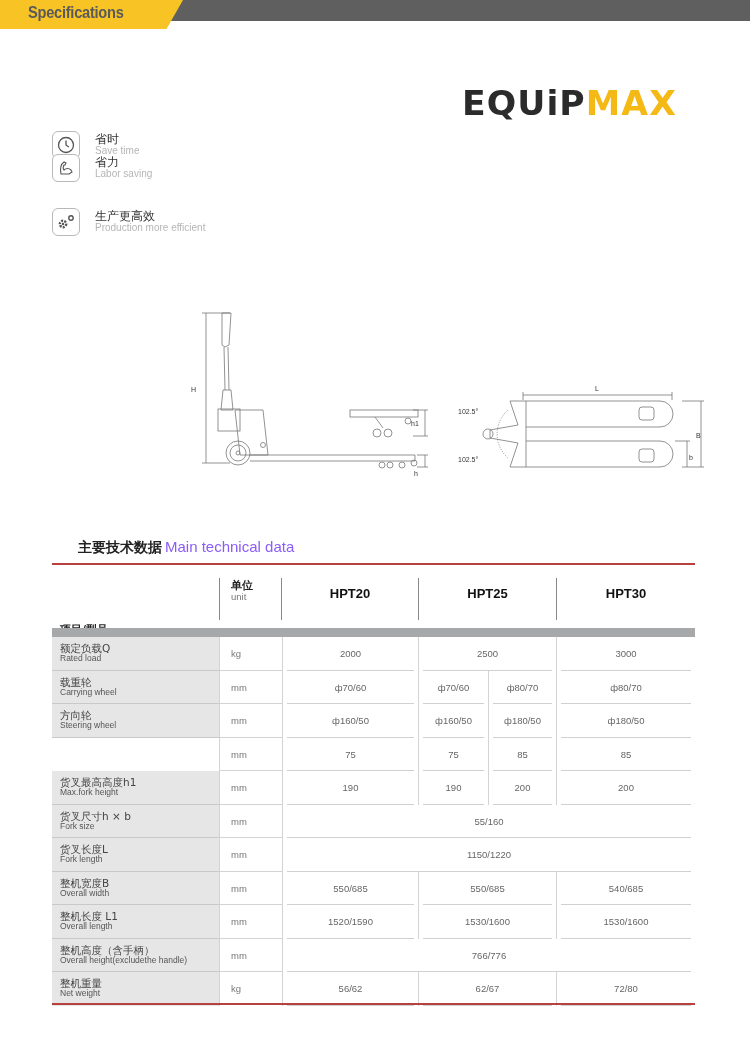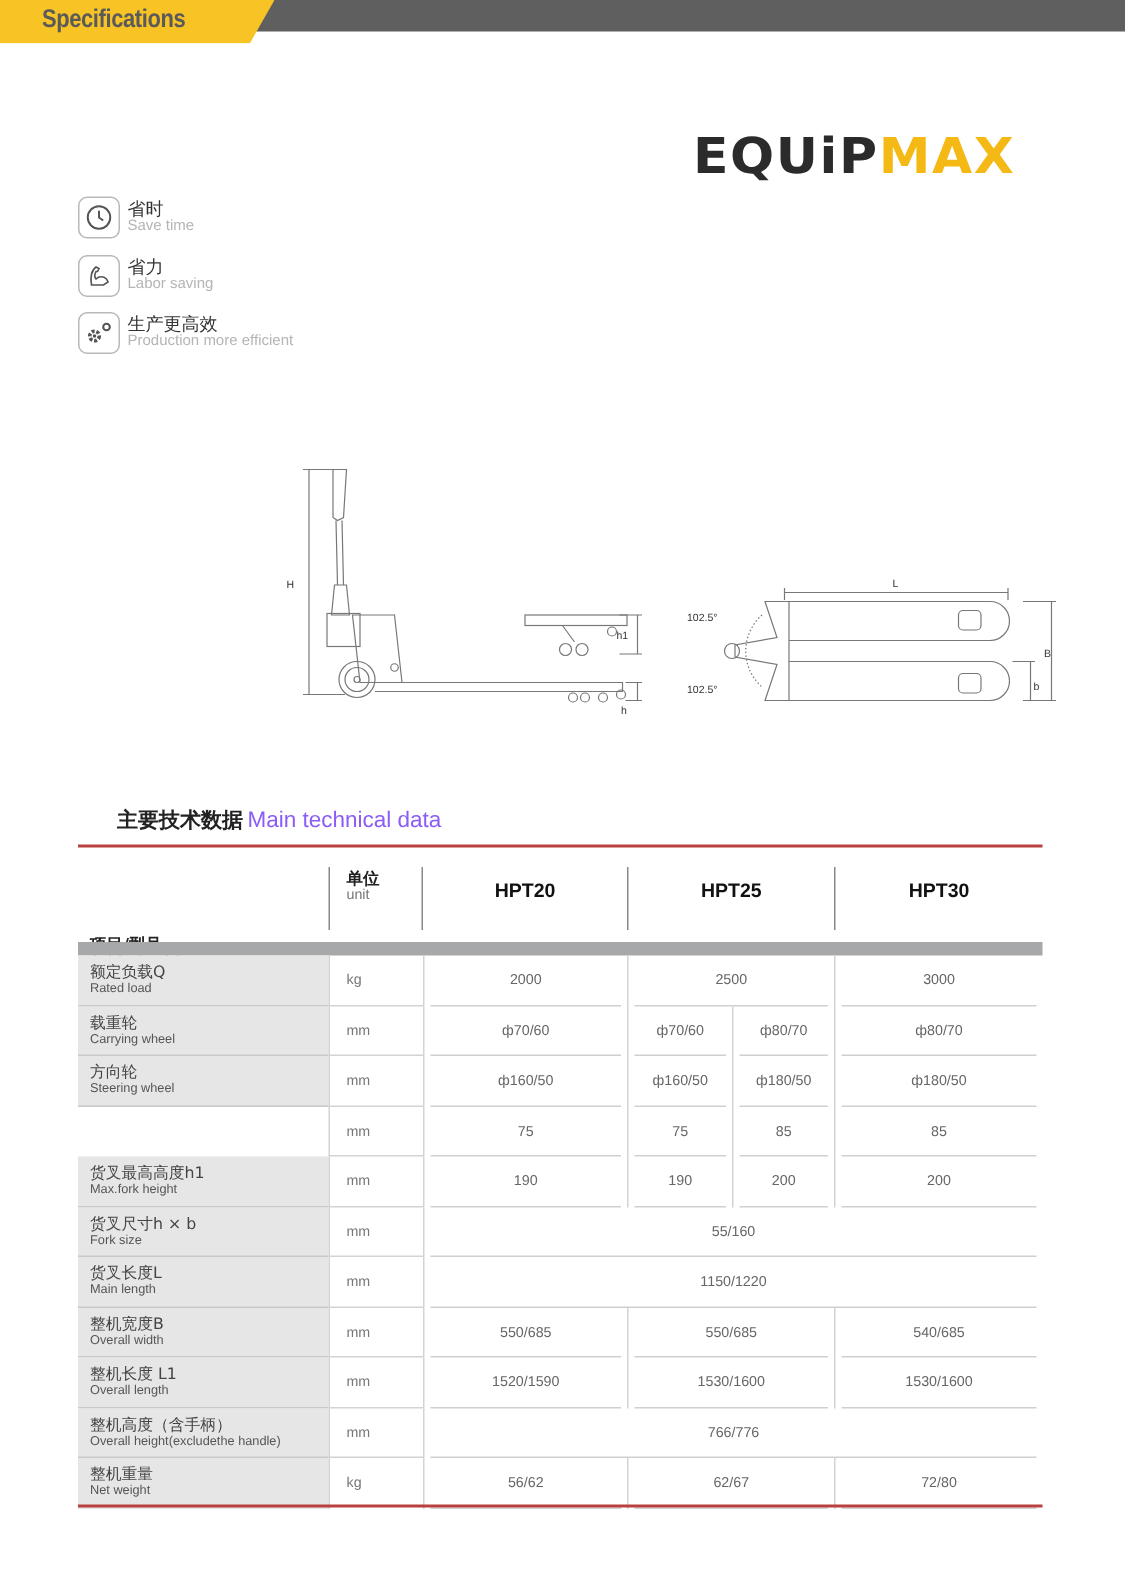--- a/index.html
+++ b/index.html
@@ -18,21 +18,21 @@
   
   .logo { position: absolute; left: 462px; top: 84px; font-size: 33px; font-weight: bold; letter-spacing: 1px;
           font-family: "DejaVu Sans", "Liberation Sans", sans-serif; transform: scaleX(1.05); transform-origin: left; }
   .logo .a { color: #2b2b2b; }
   .logo .b { color: #f5b915; }
 
   
   .feat { position: absolute; left: 52px; height: 28px; display: flex; align-items: center; }
   .feat-icon { width: 28px; height: 28px; border: 1px solid #b8b8b8; border-radius: 6px; display: flex;
                align-items: center; justify-content: center; background: #fff; }
-  .feat-text { margin-left: 5px; line-height: 1.05; }
+  .feat-text { margin-left: 15px; line-height: 1.05; }
   .feat-cn { font-size: 12px; color: #333; font-family: "DejaVu Sans", sans-serif; }
   .feat-en { font-size: 10px; color: #b5b5b5; }
 
   
   .drawing { position: absolute; }
 
   
   .sec-title { position: absolute; left: 52px; top: 538px; font-size: 14px; color: #222; white-space: nowrap; }
   .sec-title .cn { font-weight: bold; font-family: "DejaVu Sans", sans-serif; margin-left: 26px; }
   .sec-title .en { font-size: 15px; color: #8b5cf6; margin-left: 3px; }
@@ -83,21 +83,21 @@
     <svg width="18" height="18" viewBox="0 0 18 18">
         <circle cx="9" cy="9" r="7.5" fill="none" stroke="#555" stroke-width="1.3"></circle>
         <path d="M9 4.5 V9 L11.8 11" fill="none" stroke="#555" stroke-width="1.3"></path>
       </svg>
   </div>
   <div class="feat-text">
     <div class="feat-cn">省时</div>
     <div class="feat-en">Save time</div>
   </div>
 </div>
-<div class="feat" style="top:170px;">
+<div class="feat" style="top:154px;">
   <div class="feat-icon">
     <svg width="18" height="18" viewBox="0 0 18 18">
         <path d="M4 15 C3 10 4 5 7 3 L9 4 L8 6 L7 6 C6 8 6 10 7 11 C9 9 12 9 14 11 L15 13 L12 15 Z" fill="none" stroke="#555" stroke-width="1.1"></path>
       </svg>
   </div>
   <div class="feat-text">
     <div class="feat-cn">省力</div>
     <div class="feat-en">Labor saving</div>
   </div>
 </div>
@@ -274,21 +274,21 @@
       <div class="cell-label">
         <div class="cn">货叉尺寸h × b</div>
         <div class="en">Fork size</div>
       </div>
       <div class="cell-unit">mm</div>
       <div class="cell-val" style="left: 230px; width: 413px;"><span>55/160</span><div class="bl"></div></div>
     </div>
     <div class="row">
       <div class="cell-label">
         <div class="cn">货叉长度L</div>
-        <div class="en">Main length</div>
+        <div class="en">Fork length</div>
       </div>
       <div class="cell-unit">mm</div>
       <div class="cell-val" style="left: 230px; width: 413px;"><span>1150/1220</span><div class="bl"></div></div>
     </div>
     <div class="row">
       <div class="cell-label">
         <div class="cn">整机宽度B</div>
         <div class="en">Overall width</div>
       </div>
       <div class="cell-unit">mm</div>

